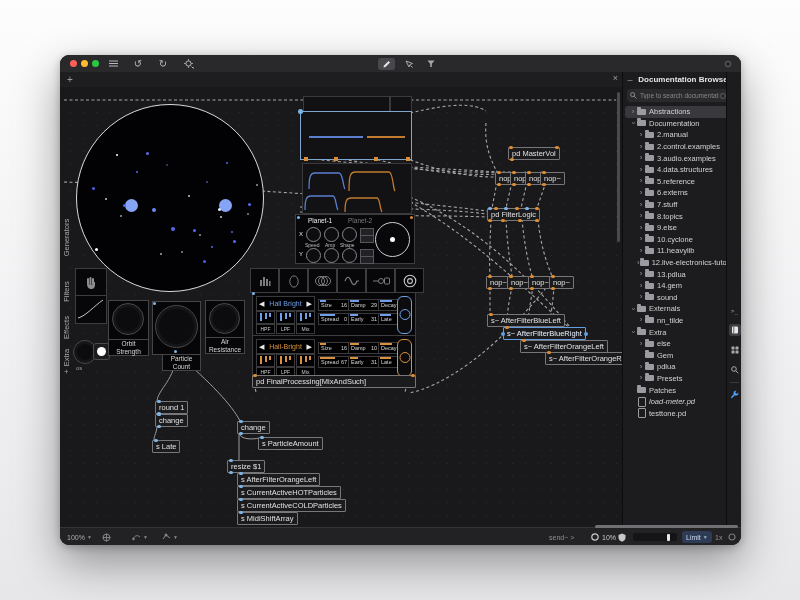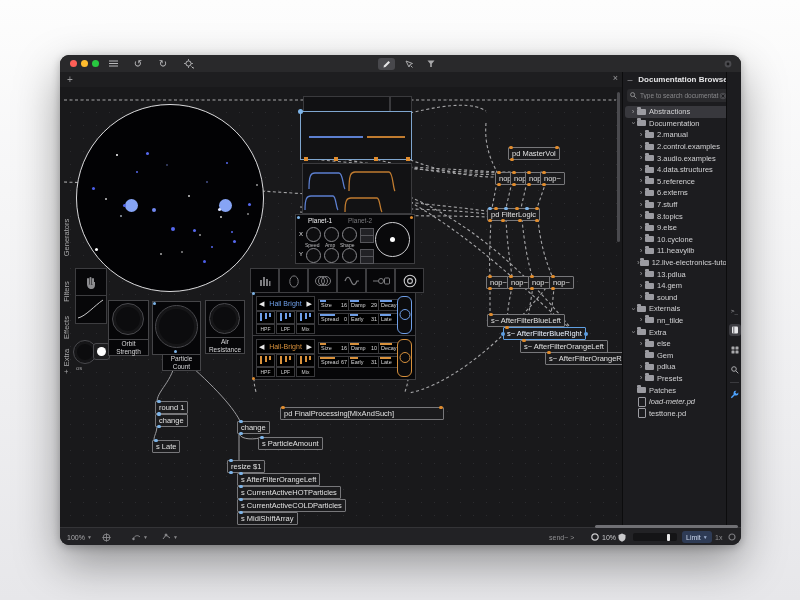--- a/index.html
+++ b/index.html
@@ -513,21 +513,21 @@
         <div class="objbox" style="left: 480px; top: 85px;"><span>nop~</span><span class="iolet top io-o" style="left: 1px;"></span><span class="iolet bot io-o" style="left: 1px;"></span></div>
         <div class="objbox" style="left: 427px; top: 121px;"><span>pd FilterLogic</span><span class="iolet top io-b" style="left: calc(0% + 0px);"></span><span class="iolet top io-o" style="left: calc(20% - 4px);"></span><span class="iolet top io-b" style="left: calc(40% - 4px);"></span><span class="iolet top io-o" style="left: calc(60% - 4px);"></span><span class="iolet top io-b" style="left: calc(80% - 4px);"></span><span class="iolet top io-o" style="left: calc(100% - 4px);"></span><span class="iolet bot io-o" style="left: calc(0% + 0px);"></span><span class="iolet bot io-o" style="left: calc(33.3333% - 4px);"></span><span class="iolet bot io-o" style="left: calc(66.6667% - 4px);"></span><span class="iolet bot io-o" style="left: calc(100% - 4px);"></span></div>
         <div class="objbox" style="left: 426px; top: 189px;"><span>nop~</span><span class="iolet top io-o" style="left: 1px;"></span><span class="iolet bot io-o" style="left: 1px;"></span></div>
         <div class="objbox" style="left: 447px; top: 189px;"><span>nop~</span><span class="iolet top io-o" style="left: 1px;"></span><span class="iolet bot io-o" style="left: 1px;"></span></div>
         <div class="objbox" style="left: 468px; top: 189px;"><span>nop~</span><span class="iolet top io-o" style="left: 1px;"></span><span class="iolet bot io-o" style="left: 1px;"></span></div>
         <div class="objbox" style="left: 489px; top: 189px;"><span>nop~</span><span class="iolet top io-o" style="left: 1px;"></span><span class="iolet bot io-o" style="left: 1px;"></span></div>
         <div class="objbox" style="left: 427px; top: 227px;"><span>s~ AfterFilterBlueLeft</span><span class="iolet top io-o" style="left: 1px;"></span></div>
         <div class="objbox sel" style="left: 443px; top: 240px;"><span>s~ AfterFilterBlueRight</span><span class="iolet top io-o" style="left: 1px;"></span></div>
         <div class="objbox" style="left: 460px; top: 253px;"><span>s~ AfterFilterOrangeLeft</span><span class="iolet top io-o" style="left: 1px;"></span></div>
         <div class="objbox" style="left: 485px; top: 265px;"><span>s~ AfterFilterOrangeRight</span><span class="iolet top io-o" style="left: 1px;"></span></div>
-        <div class="objbox" style="left: 192px; top: 320px; width: 156px; margin-left: 28px;"><span>pd FinalProcessing[MixAndSuch]</span><span class="iolet top io-o" style="left: calc(0% + 0px);"></span><span class="iolet top io-o" style="left: calc(100% - 4px);"></span></div>
+        <div class="objbox" style="left: 192px; top: 288px; width: 156px;"><span>pd FinalProcessing[MixAndSuch]</span><span class="iolet top io-o" style="left: calc(0% + 0px);"></span><span class="iolet top io-o" style="left: calc(100% - 4px);"></span></div>
         <div class="objbox" style="left: 95px; top: 314px;"><span>round 1</span><span class="iolet top io-b" style="left: 1px;"></span><span class="iolet bot io-b" style="left: 1px;"></span></div>
         <div class="objbox" style="left: 95px; top: 327px;"><span>change</span><span class="iolet top io-b" style="left: 1px;"></span><span class="iolet bot io-b" style="left: 1px;"></span></div>
         <div class="objbox" style="left: 92px; top: 353px;"><span>s Late</span><span class="iolet top io-b" style="left: 1px;"></span></div>
         <div class="objbox" style="left: 177px; top: 334px;"><span>change</span><span class="iolet top io-b" style="left: 1px;"></span><span class="iolet bot io-b" style="left: 1px;"></span></div>
         <div class="objbox" style="left: 198px; top: 350px;"><span>s ParticleAmount</span><span class="iolet top io-b" style="left: 1px;"></span></div>
         <div class="objbox" style="left: 167px; top: 373px;"><span>resize $1</span><span class="iolet top io-b" style="left: 1px;"></span><span class="iolet bot io-b" style="left: 1px;"></span></div>
         <div class="objbox" style="left: 177px; top: 386px;"><span>s AfterFilterOrangeLeft</span><span class="iolet top io-b" style="left: 1px;"></span></div>
         <div class="objbox" style="left: 177px; top: 399px;"><span>s CurrentActiveHOTParticles</span><span class="iolet top io-b" style="left: 1px;"></span></div>
         <div class="objbox" style="left: 177px; top: 412px;"><span>s CurrentActiveCOLDParticles</span><span class="iolet top io-b" style="left: 1px;"></span></div>
         <div class="objbox" style="left: 177px; top: 425px;"><span>s MidiShiftArray</span><span class="iolet top io-b" style="left: 1px;"></span></div>

